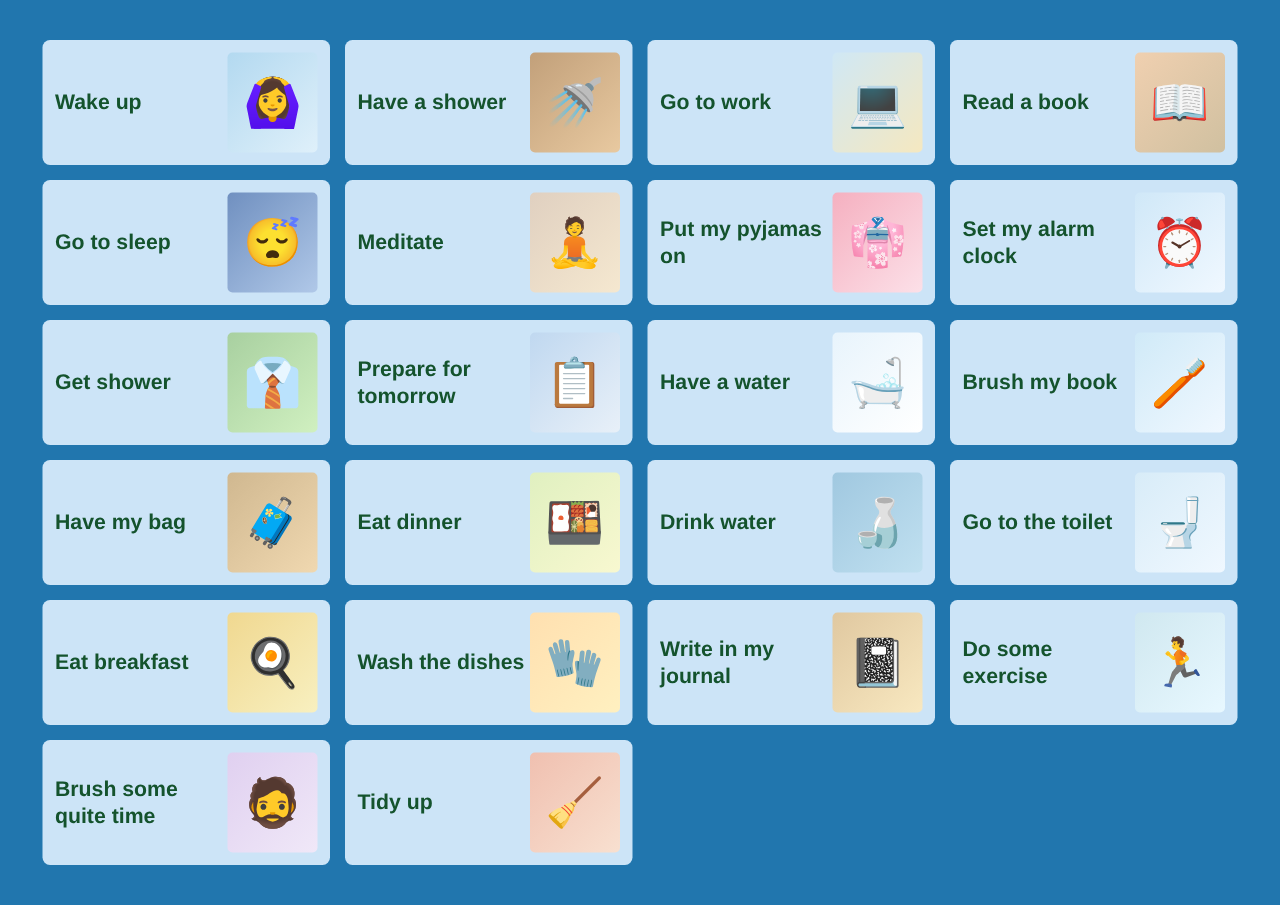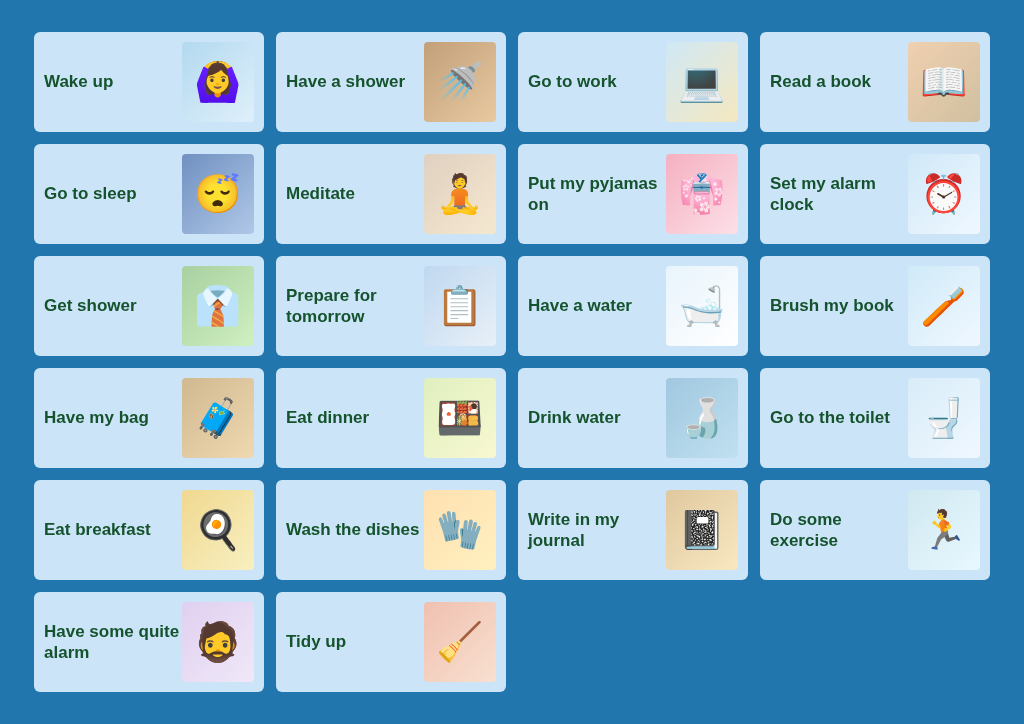--- a/index.html
+++ b/index.html
@@ -153,20 +153,20 @@
     </div>
     <div class="card">
       <div class="card-label">Write in my journal</div>
       <div class="card-illustration ill-journal">📓</div>
     </div>
     <div class="card">
       <div class="card-label">Do some exercise</div>
       <div class="card-illustration ill-exercise">🏃</div>
     </div>
     <div class="card">
-      <div class="card-label">Have some quite alarm</div>
+      <div class="card-label">Brush some quite time</div>
       <div class="card-illustration ill-qtime">🧔</div>
     </div>
     <div class="card">
       <div class="card-label">Tidy up</div>
       <div class="card-illustration ill-tidy">🧹</div>
     </div>
   </div>
 
 </body></html>

